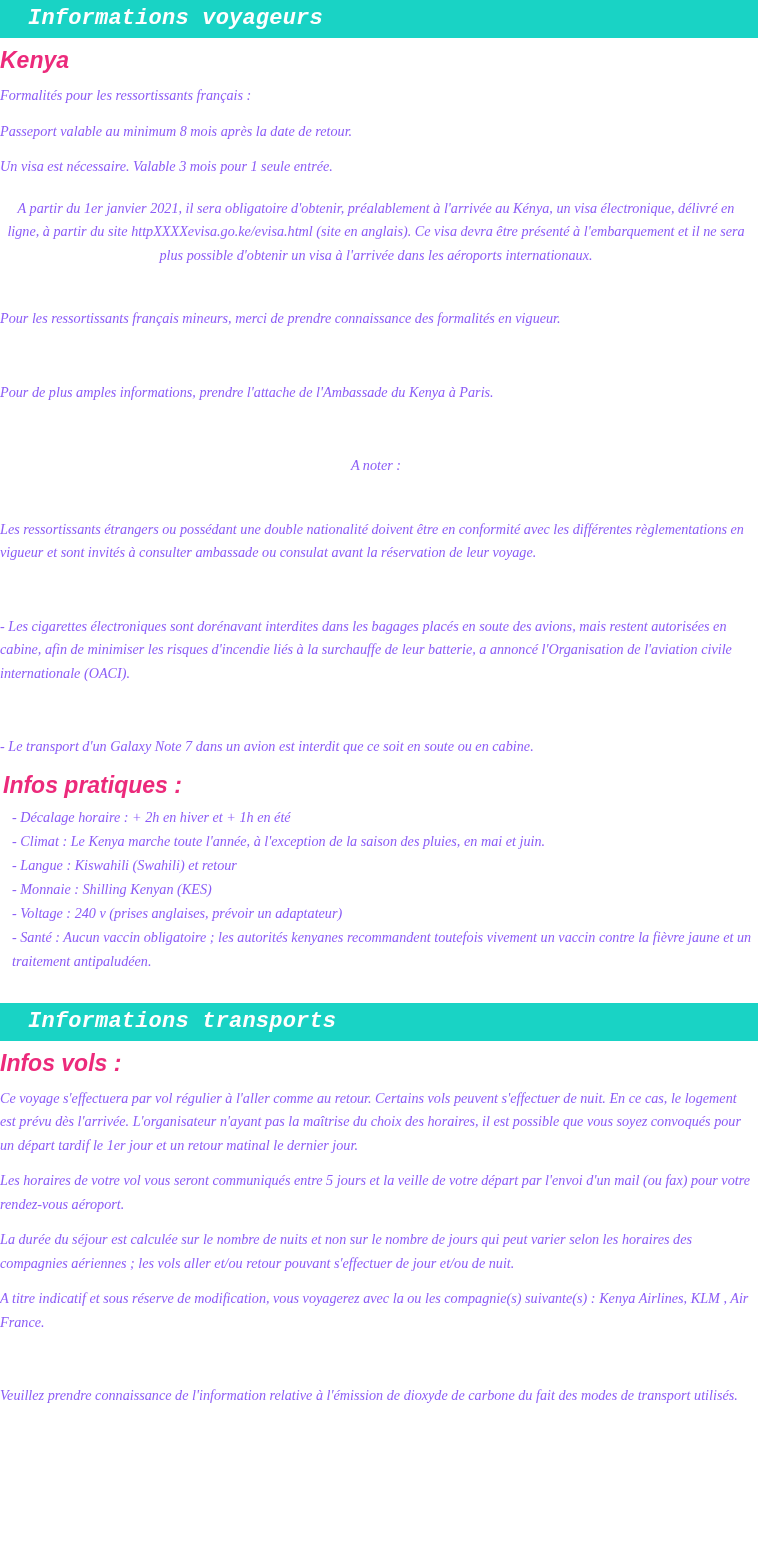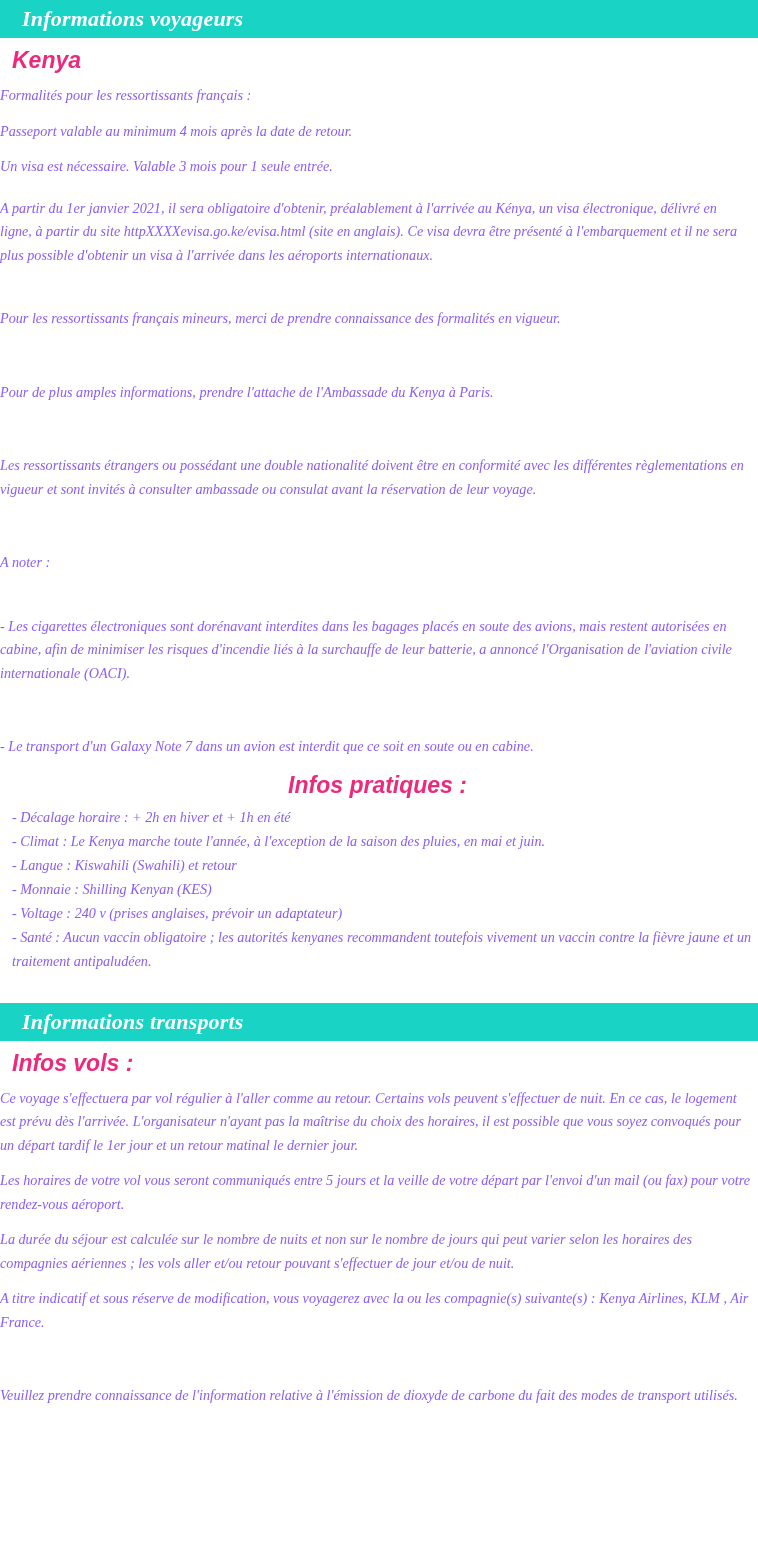--- a/index.html
+++ b/index.html
@@ -14,61 +14,61 @@
     font-family: "Liberation Serif", serif;
     color: #1a1a1a;
   }
   .page {
     width: 758px;
     position: relative;
   }
   .section-banner {
     background: #19d3c5;
     color: #ffffff;
-    font-family: Liberation Serif, serif;
+    font-family: Liberation Mono, monospace;
     font-style: italic;
     font-weight: bold;
     font-size: 22px;
     line-height: 38px;
     height: 38px;
-    padding-left: 22px;
+    padding-left: 28px;
     letter-spacing: 0.2px;
   }
   .section-body {
     padding: 0 6px 0 0;
   }
   h2.sub-title {
-    margin: 8px 0 10px 12px;
+    margin: 8px 0 10px 0;
     font-family: "Liberation Sans", sans-serif;
     font-style: italic;
     font-weight: bold;
     font-size: 23px;
     color: #ec2a7b;
     line-height: 28px;
   }
   h2.sub-title.tight {
     margin: 10px 0 6px 3px;
-    text-align: center;
   }
   p.para {
     margin: 0 0 24px 0;
     font-family: Liberation Serif, serif;
     font-style: italic;
     font-size: 14.2px;
     line-height: 23.5px;
     color: #8b5cf6;
   }
   p.para.compact {
     margin: 0 0 18px 0;
   }
   p.para.gap-small {
     margin: 0 0 12px 0;
   }
   p.para.gap-large {
     margin: 0 0 40px 0;
+    text-align: center;
   }
   p.para.gap-xlarge {
     margin: 0 0 50px 0;
   }
   .list-block p.para {
     margin: 0 0 0 12px;
     line-height: 24px;
   }
   .banner-gap { height: 30px; }
 </style>
@@ -78,33 +78,33 @@
 <div class="page">
 
   <div class="section-banner">Informations voyageurs</div>
 
   <div class="section-body">
 
     <h2 class="sub-title">Kenya</h2>
 
     <p class="para gap-small">Formalités pour les ressortissants français :</p>
 
-    <p class="para gap-small">Passeport valable au minimum 4 mois après la date de retour.</p>
+    <p class="para gap-small">Passeport valable au minimum 8 mois après la date de retour.</p>
 
     <p class="para compact">Un visa est nécessaire. Valable 3 mois pour 1 seule entrée.</p>
 
     <p class="para gap-large">A partir du 1er janvier 2021, il sera obligatoire d'obtenir, préalablement à l'arrivée au Kénya, un visa électronique, délivré en ligne, à partir du site httpXXXXevisa.go.ke/evisa.html (site en anglais). Ce visa devra être présenté à l'embarquement et il ne sera plus possible d'obtenir un visa à l'arrivée dans les aéroports internationaux.</p>
 
     <p class="para gap-xlarge">Pour les ressortissants français mineurs, merci de prendre connaissance des formalités en vigueur.</p>
 
     <p class="para gap-xlarge">Pour de plus amples informations, prendre l'attache de l'Ambassade du Kenya à Paris.</p>
 
+    <p class="para gap-large">A noter :</p>
+
     <p class="para gap-xlarge">Les ressortissants étrangers ou possédant une double nationalité doivent être en conformité avec les différentes règlementations en vigueur et sont invités à consulter ambassade ou consulat avant la réservation de leur voyage.</p>
-
-    <p class="para gap-large">A noter :</p>
 
     <p class="para gap-xlarge">- Les cigarettes électroniques sont dorénavant interdites dans les bagages placés en soute des avions, mais restent autorisées en cabine, afin de minimiser les risques d'incendie liés à la surchauffe de leur batterie, a annoncé l'Organisation de l'aviation civile internationale (OACI).</p>
 
     <p class="para gap-small">- Le transport d'un Galaxy Note 7 dans un avion est interdit que ce soit en soute ou en cabine.</p>
 
     <h2 class="sub-title tight">Infos pratiques :</h2>
 
     <div class="list-block">
       <p class="para">- Décalage horaire : + 2h en hiver et + 1h en été</p>
       <p class="para">- Climat : Le Kenya marche toute l'année, à l'exception de la saison des pluies, en mai et juin.</p>

